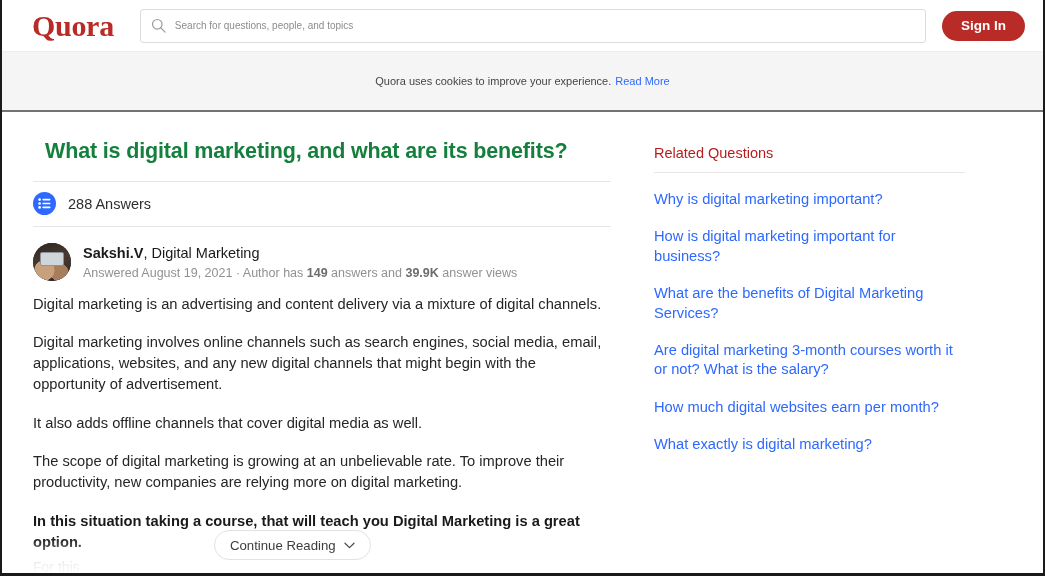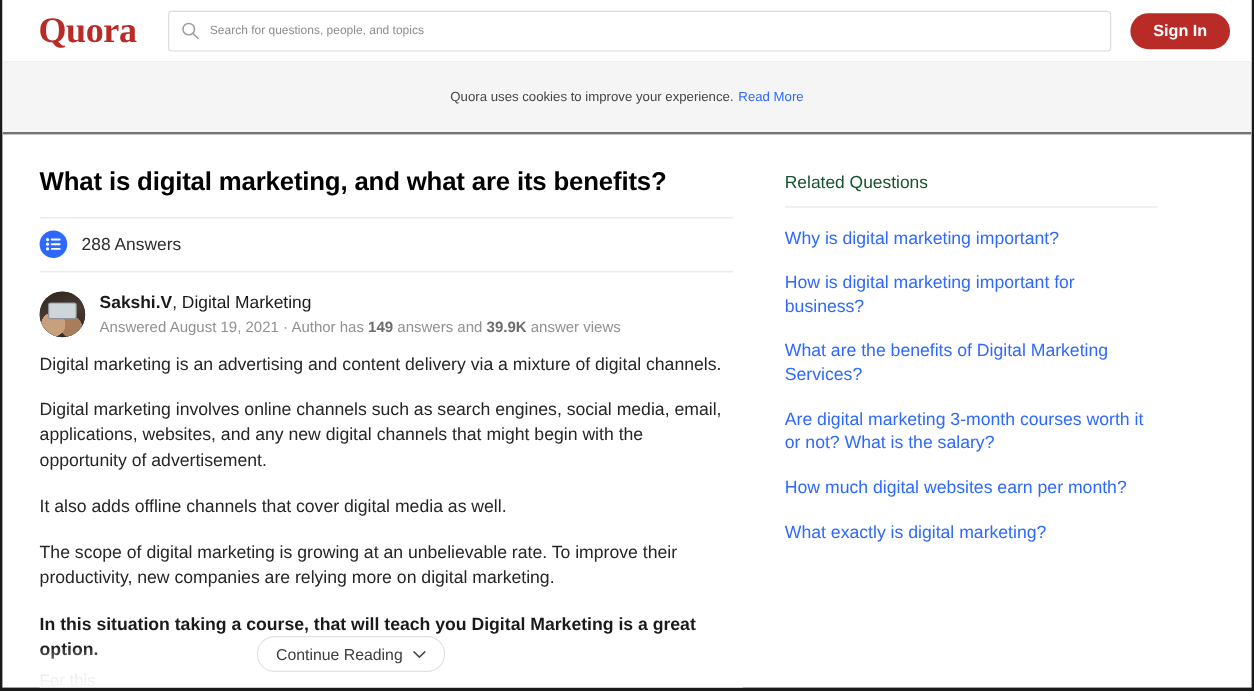--- a/index.html
+++ b/index.html
@@ -131,23 +131,23 @@
   .sidecol {
     flex: 1 1 auto;
     padding: 33px 13px 0 40px;
     box-sizing: border-box;
   }
 
   
   .qtitle {
     font-size: 21.5px;
     font-weight: bold;
-    color: #000000;
+    color: #15803d;
     line-height: 1.3;
-    margin: 0 0 15px 0;
+    margin: 0 0 15px 12px;
     letter-spacing: -0.15px;
   }
   .hr {
     border: 0;
     border-top: 1px solid #e6e6e6;
     margin: 0;
     width: 578px;
   }
   .answerrow {
     display: flex;
@@ -264,21 +264,21 @@
     display: inline-flex;
     align-items: center;
     gap: 8px;
     white-space: nowrap;
   }
   .chev { display: block; }
 
   
   .sidetitle {
     font-size: 14.5px;
-    color: #14532d;
+    color: #b91c1c;
     margin: 0 0 11px 0;
     font-weight: normal;
   }
   .sidehr {
     border: 0;
     border-top: 1px solid #e6e6e6;
     margin: 0 0 17px 0;
     width: 311px;
   }
   .sidelinks a {

